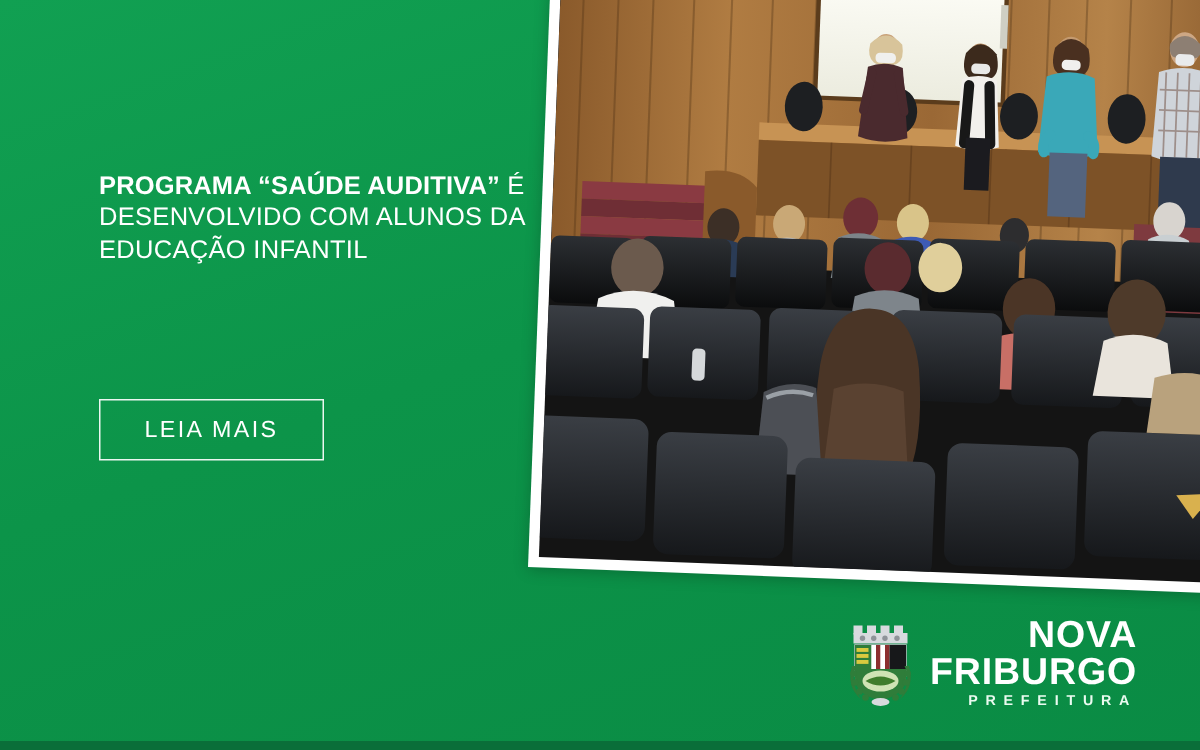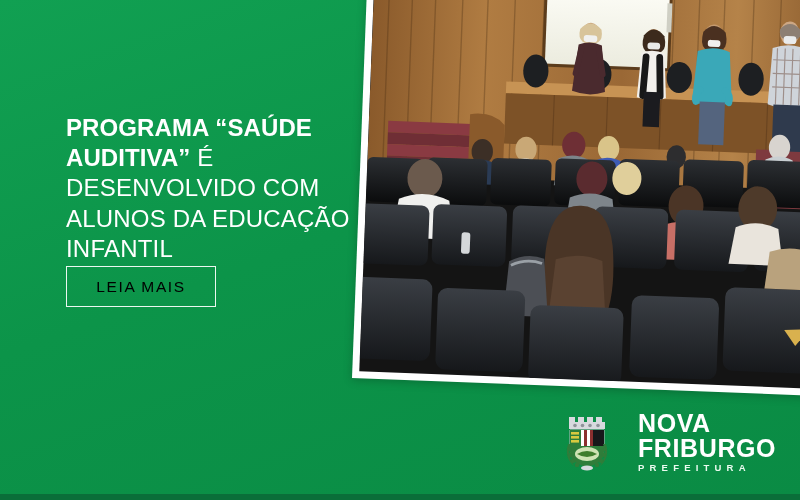--- a/index.html
+++ b/index.html
@@ -53,57 +53,58 @@
   }
   .photo-inner svg { display: block; width: 100%; height: 100%; }
 
   
   .headline {
     position: absolute;
     left: 66px;
     top: 113px;
     width: 300px;
     color: #ffffff;
-    font-size: 24px;
+    font-size: 17px;
     line-height: 1.26;
     letter-spacing: 0.2px;
     font-weight: 400;
     text-transform: uppercase;
   }
   .headline .strong { font-weight: 800; letter-spacing: 0.1px; }
 
   
   .cta {
     position: absolute;
     left: 66px;
     top: 266px;
     width: 150px;
     height: 41px;
     border: 1.5px solid rgba(255,255,255,0.92);
-    color: #000000;
+    color: #ffffff;
     font-size: 15.5px;
     letter-spacing: 1.6px;
     display: flex;
     align-items: center;
     justify-content: center;
     text-transform: uppercase;
     background: transparent;
     box-sizing: border-box;
     cursor: pointer;
     user-select: none;
   }
 
   
   .logo {
     position: absolute;
     left: 560px;
     top: 411px;
     display: flex;
     align-items: center;
-    gap: 24px;
+    gap: 6px;
+    text-align: right;
   }
   .crest { width: 54px; height: 58px; display: block; }
   .logo-text { color: #ffffff; line-height: 0.98; }
   .logo-l1, .logo-l2 {
     font-size: 25px;
     font-weight: 800;
     letter-spacing: 0.6px;
   }
   .logo-l3 {
     font-size: 9.5px;

